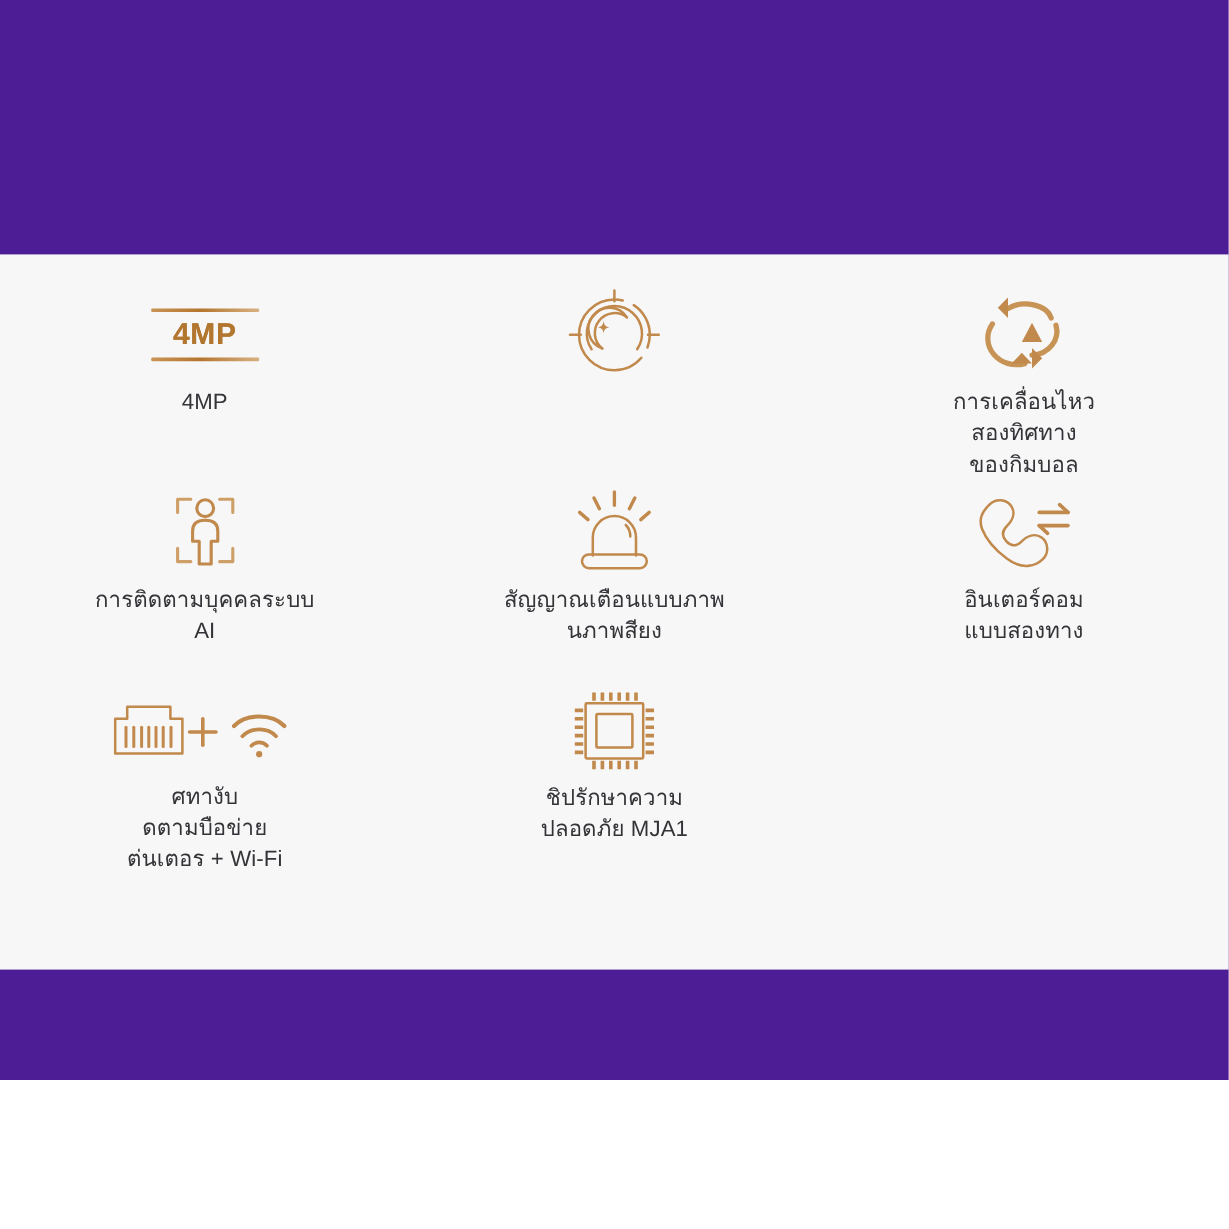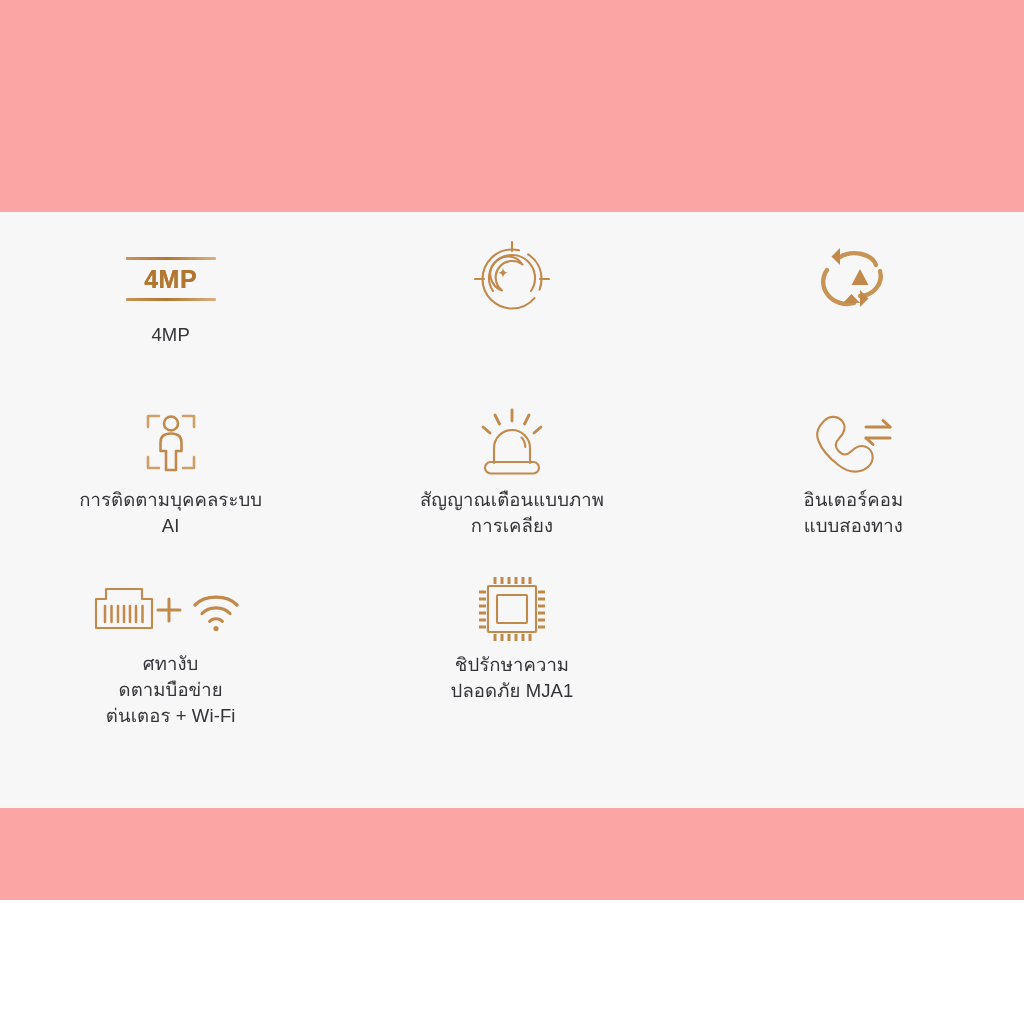--- a/index.html
+++ b/index.html
@@ -10,21 +10,21 @@
     height: 1024px;
     background: #ffffff;
     font-family: "Liberation Sans", "DejaVu Sans", sans-serif;
     overflow: hidden;
   }
 
   #page {
     position: relative;
     width: 1024px;
     height: 900px;
-    background: #fca5a5;
+    background: #4c1d95;
   }
 
   
   #feature-panel {
     position: absolute;
     left: 0;
     top: 212px;
     width: 1024px;
     height: 596px;
     background: #f7f7f7;
@@ -148,20 +148,25 @@
 
               <path d="M70 32 A22 20 0 0 1 50 57"></path>
             </g>
 
             <path class="gold-fill" fill="#c79456" d="M30 9 L30 26 L21.5 17.5 Z"></path>
             <path class="gold-fill" fill="#c79456" d="M50 64 L33 64 L41.5 55 Z"></path>
             <path class="gold-fill" fill="#c79456" d="M50 30 L58.5 46 L41.5 46 Z"></path>
             <path class="gold-fill" fill="#c79456" d="M50 68 L50 51 L58.5 59.5 Z"></path>
           </svg>
         </div>
+        <div class="feature-label">
+          <div>การเคลื่อนไหว</div>
+          <div>สองทิศทาง</div>
+          <div>ของกิมบอล</div>
+        </div>
       </div>
 
 
       <div class="feature-cell">
         <div class="icon-box">
           <svg width="88" height="80" viewBox="0 0 88 80">
             <g stroke="#cf9f68" stroke-width="2.6" fill="none" stroke-linecap="round" stroke-linejoin="round">
               <path d="M21 23 L21 12 L32 12"></path>
               <path d="M67 23 L67 12 L56 12"></path>
               <path d="M21 53 L21 64 L32 64"></path>
@@ -193,21 +198,21 @@
 
             <path class="gold" stroke-width="2.6" d="M25 59 L25 44 A18 18 0 0 1 61 44 L61 59"></path>
 
             <path class="gold" stroke-width="2.4" d="M52.5 33.5 C55 36 56.2 39.5 56.3 43"></path>
 
             <rect class="gold" stroke-width="2.6" x="16" y="58" width="54" height="11.5" rx="5.7"></rect>
           </svg>
         </div>
         <div class="feature-label">
           <div>สัญญาณเตือนแบบภาพ</div>
-          <div>การเคลียง</div>
+          <div>นภาพสียง</div>
         </div>
       </div>
 
       <div class="feature-cell">
         <div class="icon-box">
           <svg width="90" height="76" viewBox="0 0 90 76">
 
             <path class="gold" stroke-width="3.1" d="M16.5 14.5 C22 9 30.5 10 34.5 15.5 C38.5 21 36 27.5 31 32.5 C27 36.5 26.5 40.5 30.5 45 C34.5 49.5 39 49.5 43 45.5 C48 40.5 54.5 38 60 42 C65.5 46 66.5 54.5 61 60 C55.5 65.5 44 69.5 31 59.5 C22 52.7 14 44 10.5 35 C7 26 11 20 16.5 14.5 Z"></path>
 
             <g stroke="#c1894c" stroke-width="3" fill="none" stroke-linecap="round" stroke-linejoin="round">

